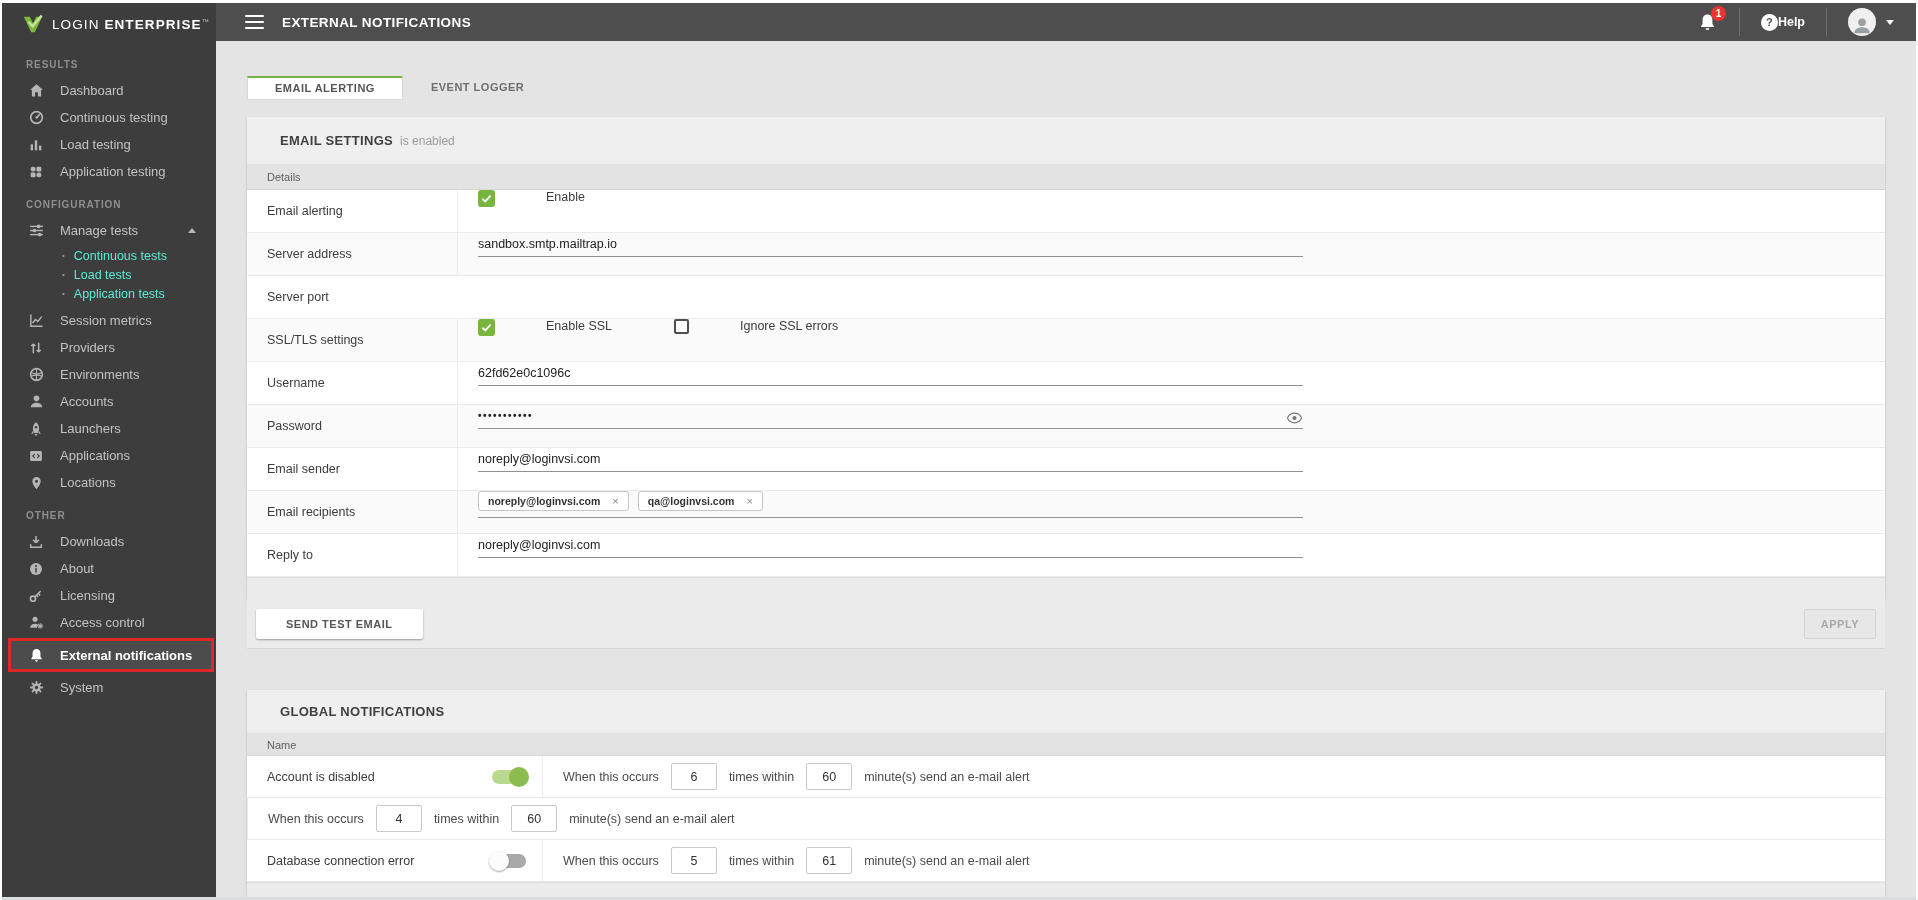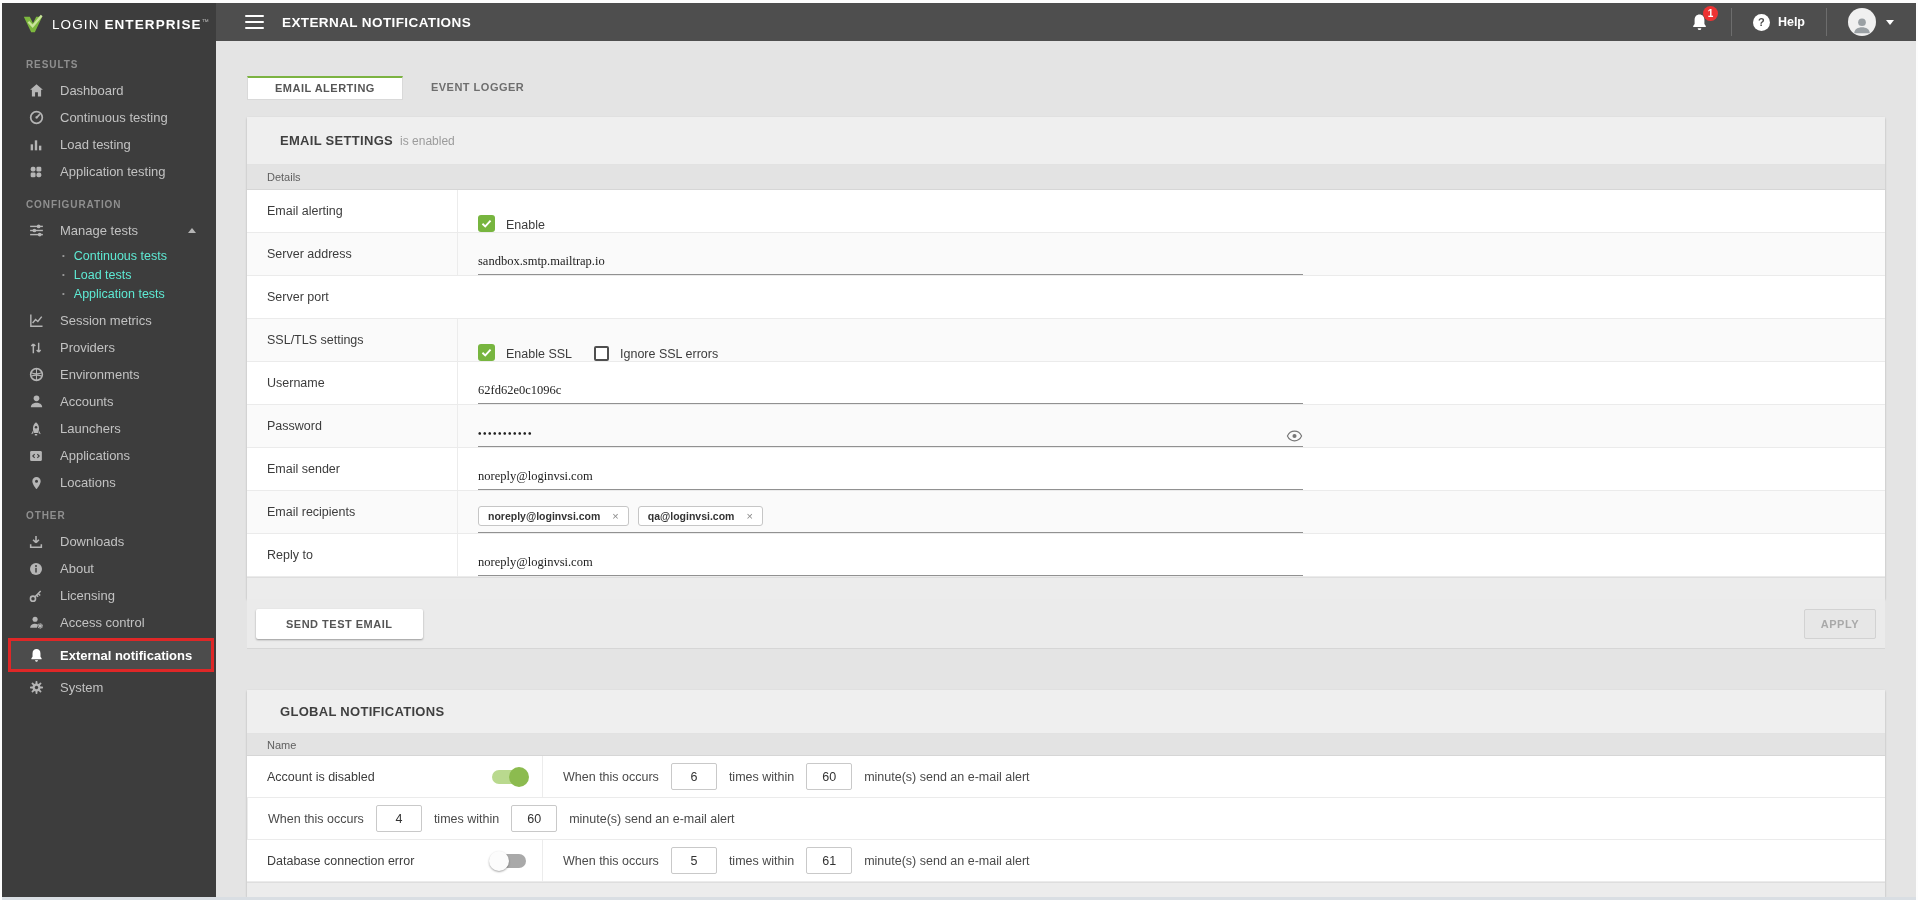--- a/index.html
+++ b/index.html
@@ -44,21 +44,21 @@
   .tb-title { color:#fff; font-weight:700; font-size:13.5px; letter-spacing:0.4px; margin-left:18px; }
   .tb-right { margin-left:auto; display:flex; align-items:center; }
   .bell-wrap { position:relative; cursor:pointer; display:flex; }
   .badge { position:absolute; top:-6px; right:-8px; min-width:15px; height:15px; border-radius:8px;
     background:#e33; color:#fff; font-size:10px; font-weight:700; display:flex; align-items:center;
     justify-content:center; }
   .tb-div { width:1px; height:28px; background:#6d6d6d; margin:0 21px; }
   .help { display:flex; align-items:center; cursor:pointer; }
   .help-circle { width:17px; height:17px; border-radius:50%; background:#fff; color:#4e4e4e;
     font-size:11px; font-weight:700; display:flex; align-items:center; justify-content:center; }
-  .help-label { color:#fff; font-size:12.5px; font-weight:700; margin-left:8px; }
+  .help-label { color:#fff; font-size:12.5px; font-weight:700; }
   .avatar-wrap { display:flex; align-items:center; cursor:pointer; }
   .avatar { width:28px; height:28px; border-radius:50%; background:#f0f0f0; display:flex;
     align-items:flex-end; justify-content:center; overflow:hidden; }
   .caret-down { width:0; height:0; border-left:4.5px solid transparent;
     border-right:4.5px solid transparent; border-top:5px solid #fff; margin-left:10px; }
 
   .content { height:856px; overflow:hidden; padding:0 31px; }
 
   
   .tabs { margin-top:35px; display:flex; }
@@ -71,24 +71,24 @@
   .card-header { height:48px; background:#efefef; border-bottom:1px solid #e2e2e2; display:flex;
     align-items:center; padding:0 33px; }
   .card-title { font-size:13px; font-weight:700; color:#3f3f3f; letter-spacing:0.3px; }
   .card-sub { font-size:12px; color:#9b9b9b; margin-left:7px; }
   .col-header { height:25px; line-height:25px; background:#e3e3e3; border-bottom:1px solid #d6d6d6;
     font-size:11px; color:#5f5f5f; padding:0 20px; }
   .frow { height:43px; display:flex; align-items:stretch; border-bottom:1px solid #ebebeb; background:#fff; }
   .frow.alt { background:#fafafa; }
   .flabel { width:210px; flex-shrink:0; display:flex; align-items:center; padding-left:20px;
     font-size:12.5px; color:#3c3c3c; }
-  .fvalue { flex:1; border-left:1px solid #ececec; display:flex; align-items:flex-end; padding-left:20px; }
+  .fvalue { flex:1; border-left:1px solid #ececec; display:flex; align-items:flex-start; padding-left:20px;gap:40px; }
   .uline { border:none; outline:none; background:transparent; border-bottom:1px solid #919191;
     height:24px; font-size:12.5px; color:#222; width:825px; padding:0 0 2px 0;
-    font-family:Liberation Serif, serif; }
+    font-family:Liberation Sans, sans-serif; }
   .uline.w-port { width:67px; }
   .uline.pw { font-size:10px; font-weight:700; letter-spacing:1.5px; width:100%; }
   .pw-wrap { position:relative; width:825px; display:flex; align-items:center; }
   .eye { position:absolute; right:0; bottom:4px; cursor:pointer; display:flex; }
   .cb { width:17px; height:17px; border-radius:3px; background:#77b53f; display:flex;
     align-items:center; justify-content:center; cursor:pointer; flex-shrink:0; }
   .cb-label { font-size:12.5px; color:#3c3c3c; margin-left:11px; }
   .cb-un { width:15px; height:15px; border:2px solid #4f4f4f; border-radius:2px; background:#fff;
     cursor:pointer; margin-left:22px; flex-shrink:0; }
   .chips-line { width:825px; border-bottom:1px solid #919191; padding-bottom:6px; display:flex; }

